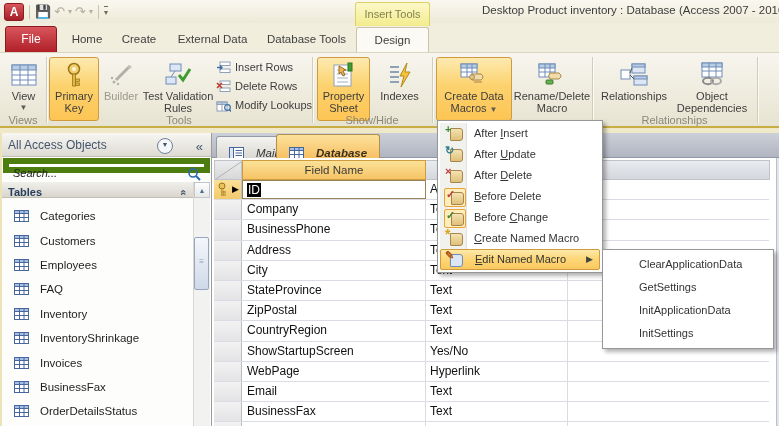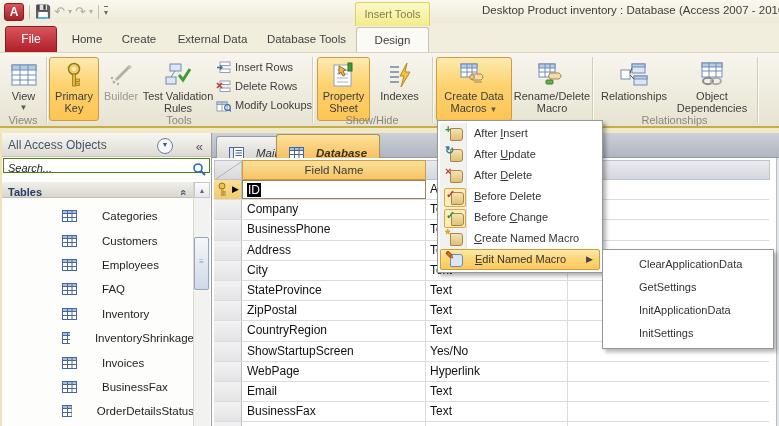--- a/index.html
+++ b/index.html
@@ -77,30 +77,30 @@
   
   .sidebar{position:absolute;left:0;top:0;width:210px;height:293px;background:#fdfdfc;
            border-right:1px solid #9b9b9b;box-sizing:border-box;}
   .sb-head{position:absolute;left:0;top:0;width:209px;height:24px;
            background:linear-gradient(#f7f6f2,#dddbd2);border-bottom:1px solid #c2bfb4;
            color:#44546c;font-size:12px;line-height:24px;padding-left:6px;box-sizing:border-box;}
   .sb-dd{position:absolute;right:38px;top:5px;width:14px;height:14px;border:1px solid #70819c;border-radius:50%;
          text-align:center;line-height:12px;font-size:7px;color:#44546c;background:#f4f6f9;}
   .sb-shutter{position:absolute;right:8px;top:2px;font-size:13px;color:#44546c;}
   .sb-search{position:absolute;left:1px;top:25px;width:207px;height:15px;background:#fff;
-             border:1px solid #4d7c0f;box-sizing:border-box;}
+             border:6px solid #4d7c0f;box-sizing:border-box;}
   .sb-search .ph{position:absolute;left:4px;top:3px;font-style:italic;font-size:11px;color:#222;}
   .sb-search svg{position:absolute;right:2px;top:2px;}
   .sb-group{position:absolute;left:0;top:49px;width:192px;height:16px;
             background:linear-gradient(#f0efeb,#d9d6cd);border-bottom:1px solid #c2bfb4;
             font-weight:bold;color:#27405f;font-size:11px;line-height:21px;padding-left:6px;box-sizing:border-box;}
   .sb-chev{position:absolute;right:8px;top:0;display:inline-block;transform:rotate(90deg);color:#44546c;
            font-weight:bold;}
   .sb-items{position:absolute;left:0;top:71px;width:192px;height:222px;overflow:hidden;}
-  .sb-item{height:24.4px;display:flex;align-items:center;padding-left:12px;gap:25px;color:#1e1e1e;font-size:11.5px;margin-left:48px;}
+  .sb-item{height:24.4px;display:flex;align-items:center;padding-left:12px;gap:11px;color:#1e1e1e;font-size:11.5px;}
   
   .sb-scroll{position:absolute;right:1px;top:49px;width:16px;height:244px;background:#f2f2f0;
              border-left:1px solid #d8d6cf;}
   .sb-up{height:16px;background:linear-gradient(#fdfdfd,#e8e8e6);border:1px solid #c3c6cc;box-sizing:border-box;
          text-align:center;font-size:7px;line-height:15px;color:#4a6f9c;}
   .sb-thumb{position:absolute;left:0;top:55px;width:15px;height:53px;background:linear-gradient(#f4f7fb,#cfd9e8);
             border:1px solid #98a6bd;border-radius:2px;box-sizing:border-box;}
   .sb-thumb .grip{margin-top:22px;text-align:center;color:#8fa0b8;font-size:8px;line-height:3px;}
 
   

